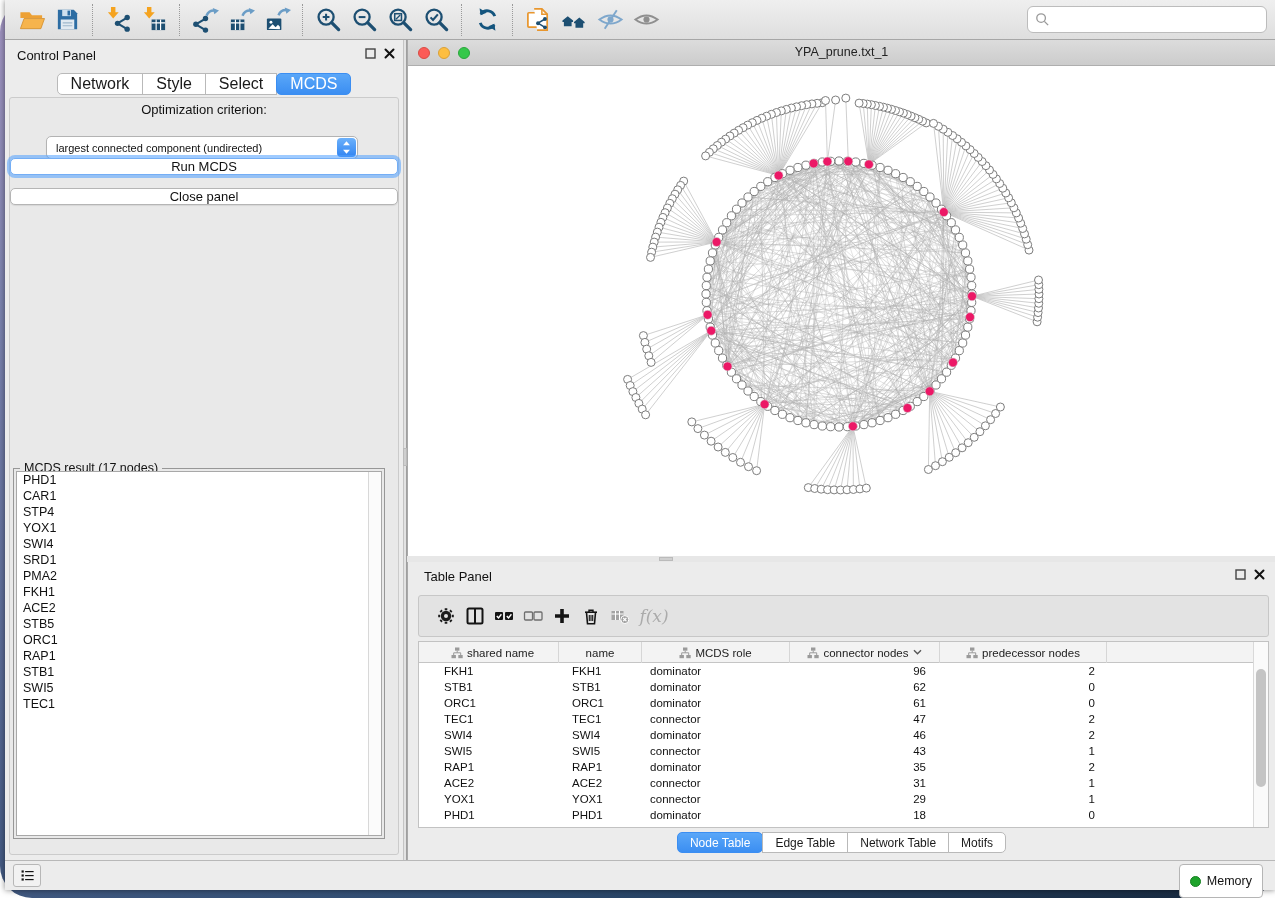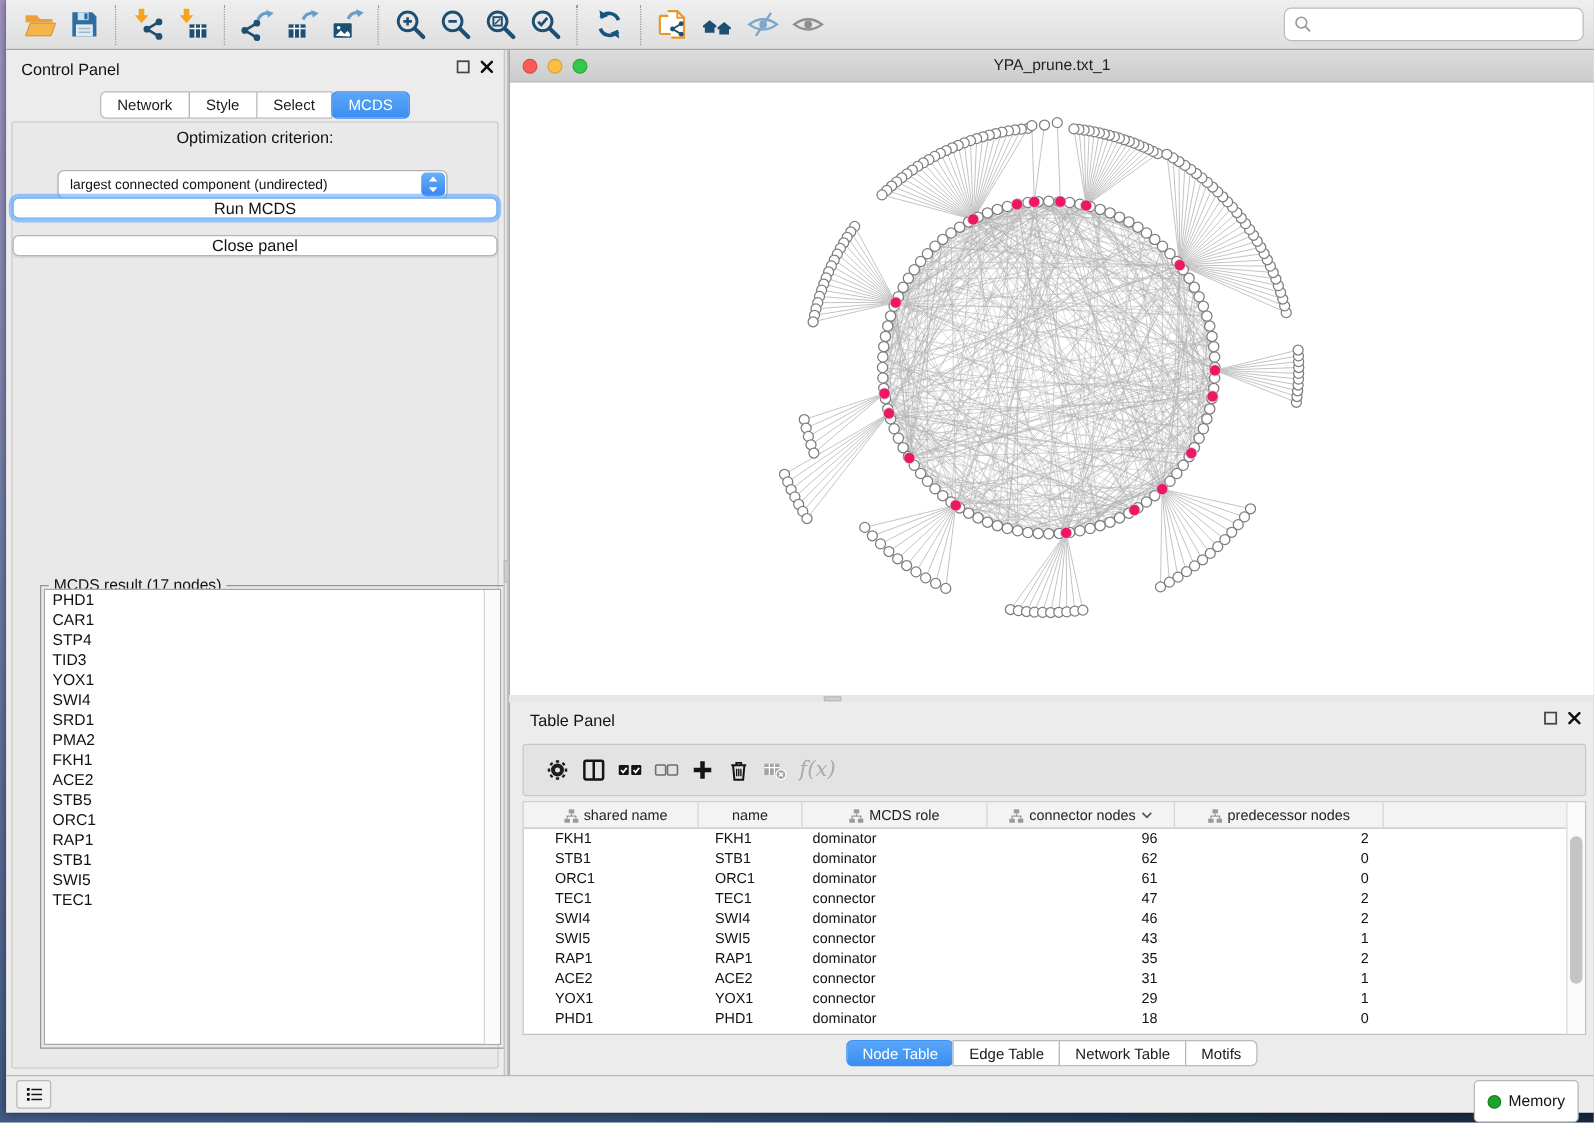--- a/index.html
+++ b/index.html
@@ -1,20 +1,20 @@
 <!DOCTYPE html>
 <html><head>
 <meta charset="utf-8">
 <style>
   * { margin:0; padding:0; box-sizing:border-box; }
   html,body { width:1275px; height:898px; overflow:hidden;
     font-family:"Liberation Sans","DejaVu Sans",sans-serif; }
 
   .desktop { position:absolute; inset:0; width:1275px; height:898px;
-    background:linear-gradient(160deg,#a294c1 0%,#7d84b0 22%,#51648f 55%,#2c4a6e 80%,#16273c 100%); }
+    background:linear-gradient(160deg,#a294c1 0%,#7d84b0 22%,#51648f 55%,#2c4a6e 80%,#16273c 100%);border-radius:32px; }
 
   .app { position:absolute; left:5px; top:0; width:1270px; height:890px;
     background:#ececec; box-shadow:0 0 6px rgba(0,0,0,.5); }
 
   
   .main-toolbar { position:absolute; left:0; top:0; width:1270px; height:40px;
     background:linear-gradient(#efefef,#dedede); border-bottom:1px solid #a6a6a6;
     display:flex; align-items:center; padding:0 8px; }
   .tb-icons { display:flex; align-items:center; height:100%; }
   .tb-btn { width:36px; height:34px; display:flex; align-items:center; justify-content:center;
@@ -25,40 +25,40 @@
   .search-wrap input { border:none; outline:none; flex:1; font-size:13px; background:transparent; }
 
   
   .control-panel { position:absolute; left:0; top:40px; width:398px; height:820px; background:#ececec; }
   .panel-header { position:absolute; left:0; top:0; width:100%; height:30px; }
   .panel-title { position:absolute; left:12px; top:8px; font-size:13px; color:#111; }
   .win-btns { position:absolute; right:8px; top:8px; display:flex; gap:8px; align-items:center; }
   .cp-tabs { position:absolute; left:0; top:33px; width:100%; display:flex; justify-content:center; }
   .seg { display:flex; }
   .seg-btn { background:#fff; border:1px solid #b9b9b9; margin-left:-1px; height:22px;
-    font-size:12px; color:#1a1a1a; display:flex; align-items:center; padding:0 13px; cursor:default; }
+    font-size:16px; color:#1a1a1a; display:flex; align-items:center; padding:0 13px; cursor:default; }
   .seg-btn:first-child { border-top-left-radius:5px; border-bottom-left-radius:5px; margin-left:0; }
   .seg-btn:last-child { border-top-right-radius:5px; border-bottom-right-radius:5px; }
   .seg-btn.active { background:linear-gradient(#5aa7f8,#3b8ef2); border-color:#3b8ef2; color:#fff; border-radius:5px; }
   .cp-inner { position:absolute; left:4px; top:57px; width:390px; height:758px;
     background:#e9e9e9; border:1px solid #cbcbcb; border-radius:3px; }
   .opt-label { position:absolute; left:0; top:4px; width:100%; text-align:center; font-size:13px; color:#111; }
   .dropdown { position:absolute; left:36px; top:38px; width:312px; height:23px; background:#fff;
     border:1px solid #b3b3b3; border-radius:5px; display:flex; align-items:center; font-size:11px;
     padding-left:9px; color:#111; box-shadow:0 1px 1px rgba(0,0,0,.08); }
   .dropdown .dd-text { flex:1; white-space:nowrap; overflow:hidden; }
   .stepper { width:19px; height:19px; margin-right:1px; border-radius:4px;
     background:linear-gradient(#6cb1fb,#3184f1); display:flex; align-items:center; justify-content:center; }
   .btn-row { position:absolute; left:0; top:71px; width:100%; height:24px; display:flex;
     justify-content:center; gap:13px;flex-direction:column; }
   .mac-btn { background:#fff; border:1px solid #b5b5b5; border-radius:5px; height:23px;
     font-size:13px; color:#111; padding:0 17px; font-family:inherit;
     box-shadow:0 1px 1px rgba(0,0,0,.08); }
   .mac-btn.focus { box-shadow:0 0 0 3px rgba(80,160,255,.55); border-color:#74aef5; }
-  .result-box { position:absolute; left:22px; top:370px; width:372px; height:371px;
+  .result-box { position:absolute; left:3px; top:370px; width:372px; height:371px;
     border:1px solid #979797;padding-left:48px; }
   .result-title { position:absolute; left:6px; top:-8px; background:#e9e9e9; padding:0 4px;
     font-size:12.5px; color:#111; }
   .result-list { position:absolute; left:2px; top:2px; right:2px; bottom:2px; background:#fff;
     border:1px solid #a8a8a8; overflow:hidden; }
   .result-item { font-size:12.5px; color:#111; height:16px; line-height:16px; padding-left:6px; }
   .result-scroll { position:absolute; right:0; top:0; bottom:0; width:13px; background:#fbfbfb;
     border-left:1px solid #d8d8d8; }
 
   
@@ -321,21 +321,20 @@
         <div class="btn-row">
           <button class="mac-btn focus">Run MCDS</button>
           <button class="mac-btn">Close panel</button>
         </div>
         <div class="result-box">
           <span class="result-title">MCDS result (17 nodes)</span>
           <div class="result-list" id="result-list">
             <div class="result-item">PHD1</div>
               <div class="result-item">CAR1</div>
               <div class="result-item">STP4</div>
-              <div class="result-item">TID3</div>
               <div class="result-item">YOX1</div>
               <div class="result-item">SWI4</div>
               <div class="result-item">SRD1</div>
               <div class="result-item">PMA2</div>
               <div class="result-item">FKH1</div>
               <div class="result-item">ACE2</div>
               <div class="result-item">STB5</div>
               <div class="result-item">ORC1</div>
               <div class="result-item">RAP1</div>
               <div class="result-item">STB1</div>

